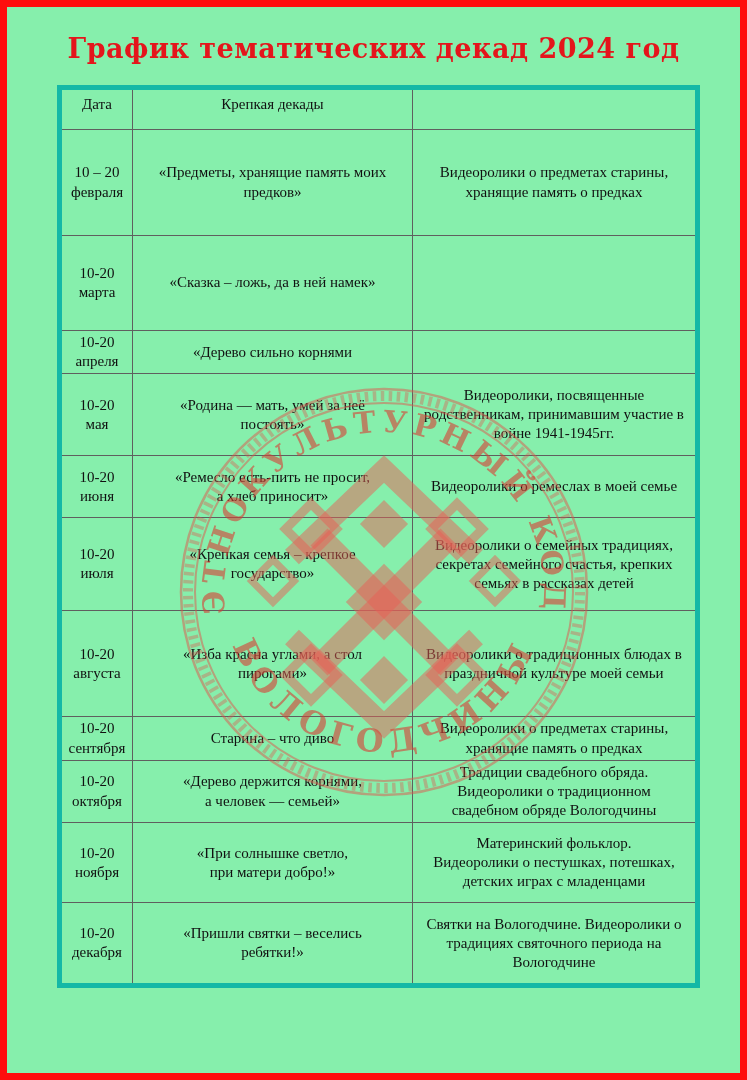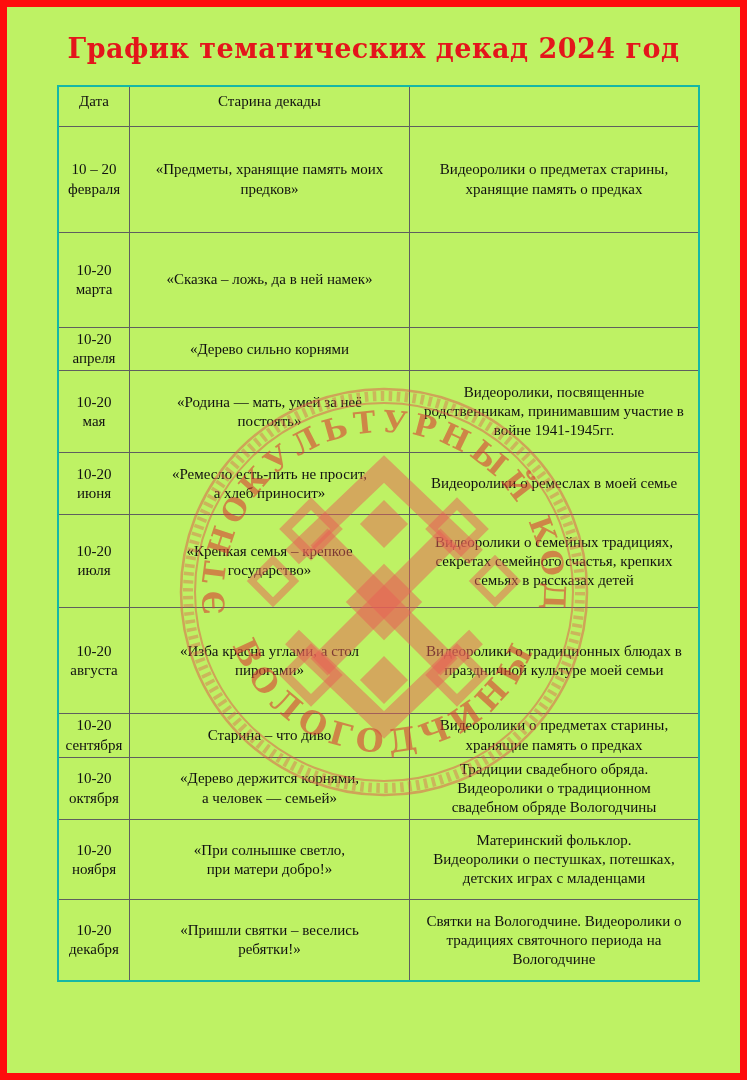--- a/index.html
+++ b/index.html
@@ -1,36 +1,36 @@
 <!DOCTYPE html>
 <html><head>
 <meta charset="utf-8">
 <style>
   html,body { margin:0; padding:0; background:#ffffff; }
   .page {
     position:relative;
     width:747px; height:1080px;
     box-sizing:border-box;
-    background:#bef264;
+    background:#86efac;
     border:7px solid #fe0d0d;
     overflow:hidden;
     font-family:"Liberation Serif", serif;
   }
   .title {
     position:absolute; left:0; top:26px; width:100%;
     text-align:center;
     font-family:"DejaVu Serif", serif;
     font-weight:bold;
     font-size:27px;
     letter-spacing:0.5px;
     color:#e4151b;
   }
   .table {
     position:absolute; left:50px; top:78px; width:643px;
-    border:2px solid #14b8a6;
+    border:5px solid #14b8a6;
     box-sizing:border-box;
     background:transparent;
   }
   .row { display:flex; border-bottom:1px solid #5f5f5f; box-sizing:border-box; }
   .row:last-child { border-bottom:none; }
   .cell {
     box-sizing:border-box;
     display:flex; flex-direction:column;
     justify-content:center; align-items:center;
     text-align:center;
@@ -57,21 +57,21 @@
 <body>
 
 <div class="page">
 
   <div class="title">График тематических декад 2024 год</div>
 
   <div class="table">
 
     <div class="row header-row" style="min-height:40px">
       <div class="cell c1">Дата</div>
-      <div class="cell c2">Старина декады</div>
+      <div class="cell c2">Крепкая декады</div>
     </div>
 
     <div class="row" style="min-height:106px">
       <div class="cell c1">10 – 20
 февраля</div>
       <div class="cell c2">«Предметы, хранящие память моих
 предков»</div>
       <div class="cell c3">Видеоролики о предметах старины,
 хранящие память о предках</div>
     </div>

